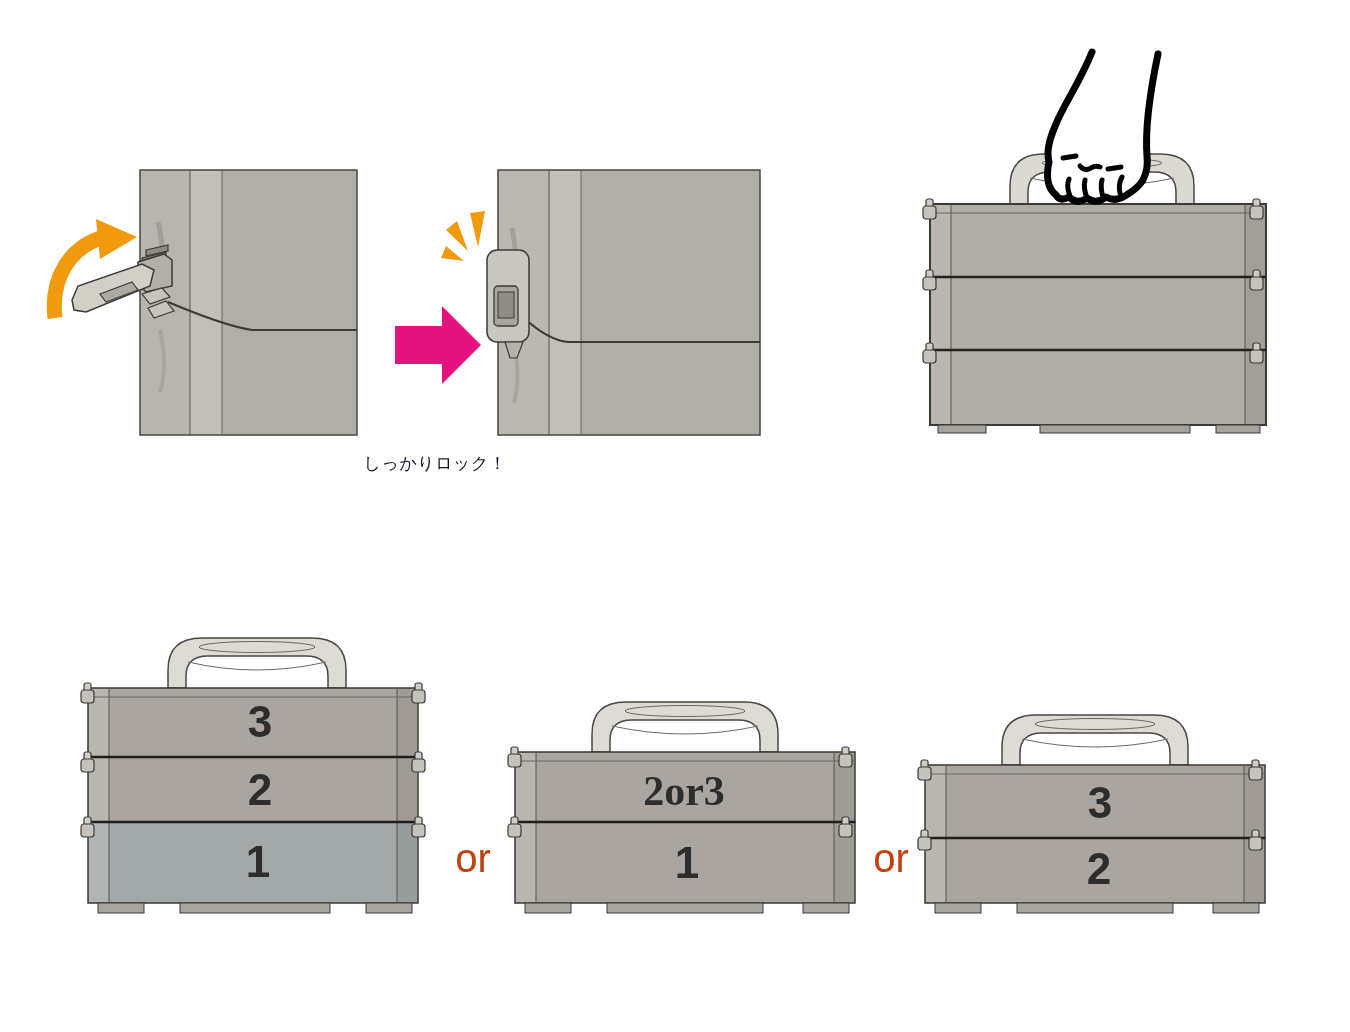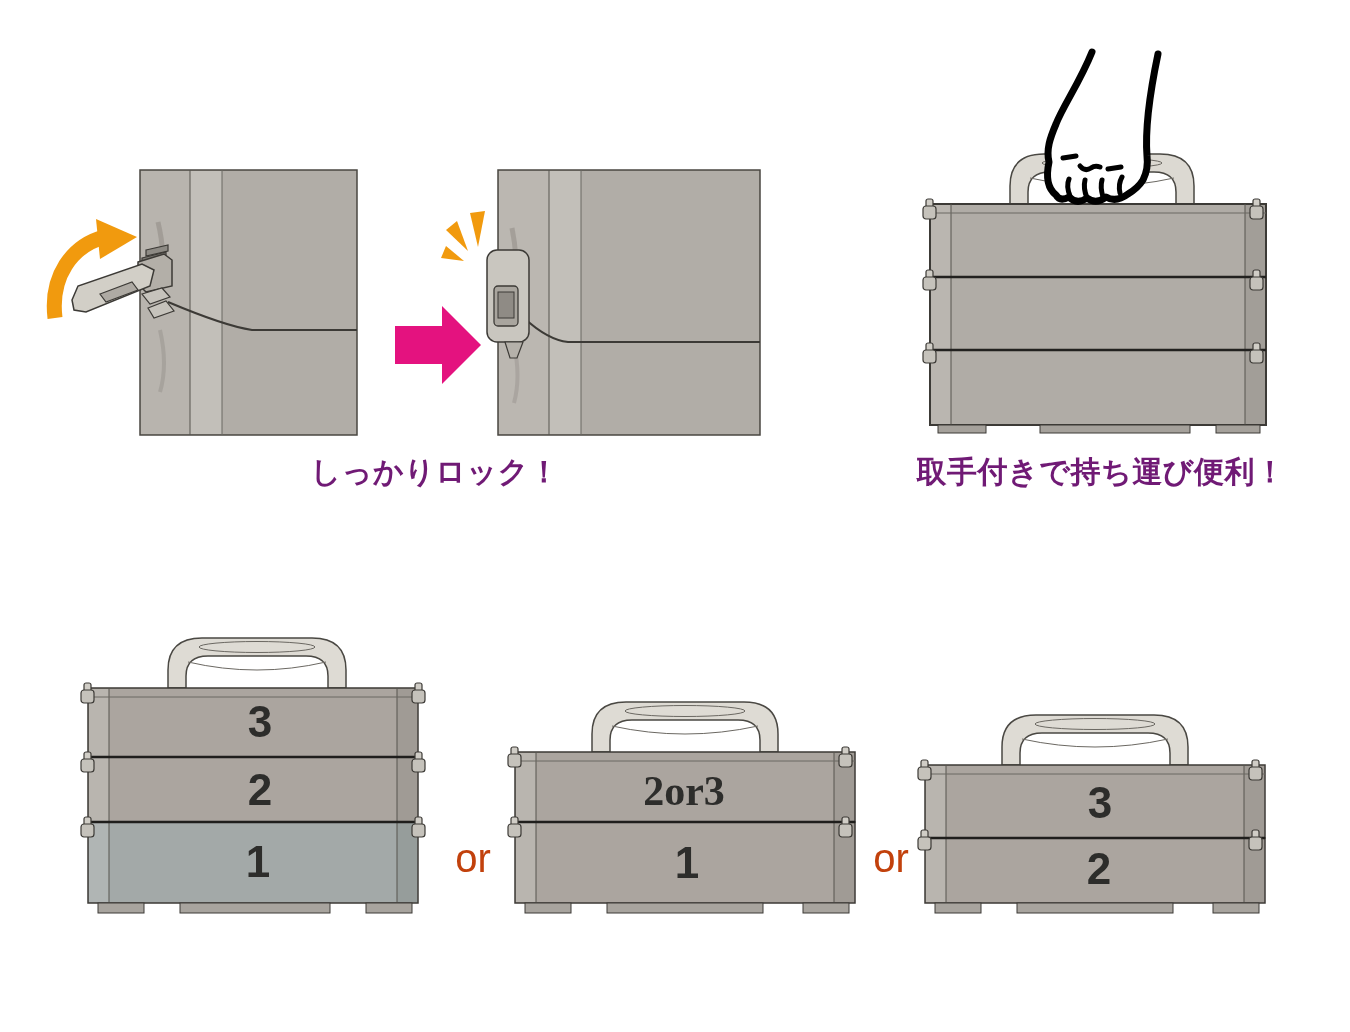--- a/index.html
+++ b/index.html
@@ -7,24 +7,24 @@
     position:relative;
     width:1350px;height:1032px;
     background:#ffffff;
     overflow:hidden;
     font-family:"Liberation Sans",sans-serif;
   }
   .art{position:absolute;left:0;top:0;}
   .caption{
     position:absolute;
     transform:translateX(-50%);
-    font-weight:bold;
-    font-size:30px;
+    font-weight:normal;
+    font-size:17px;
     letter-spacing:0.5px;
-    color:#701a75;
+    color:#0f172a;
     white-space:nowrap;
   }
   .tier-label{
     position:absolute;
     transform:translate(-50%,-50%);
     font-weight:700;
     color:#2d2d2b;
     white-space:nowrap;
   }
   .tier-label.big{font-size:44px;}
@@ -204,21 +204,20 @@
       <rect x="1213" y="903" width="46" height="10" fill="#a8a49e" stroke="#3c3a36" stroke-width="1"></rect>
       <use href="#latch-clip" x="921" y="760"></use>
         <use href="#latch-clip" x="921" y="830"></use>
       <use href="#latch-clip" x="1252" y="760"></use>
         <use href="#latch-clip" x="1252" y="830"></use>
     </g>
   </svg>
 
   <div class="caption" style="left:435px;top:452px;">しっかりロック！</div>
 
-  <div class="caption" style="left:1101px;top:452px;">取手付きで持ち運び便利！</div>
 
   <div class="tier-label big" style="left:260px;top:722px;">3</div>
   <div class="tier-label big" style="left:260px;top:790px;">2</div>
   <div class="tier-label big" style="left:258px;top:862px;">1</div>
 
   <div class="or-label" style="left:473px;top:858px;">or</div>
 
   <div class="tier-label mid" style="left:684px;top:791px;">2or3</div>
   <div class="tier-label big" style="left:687px;top:863px;">1</div>
 

